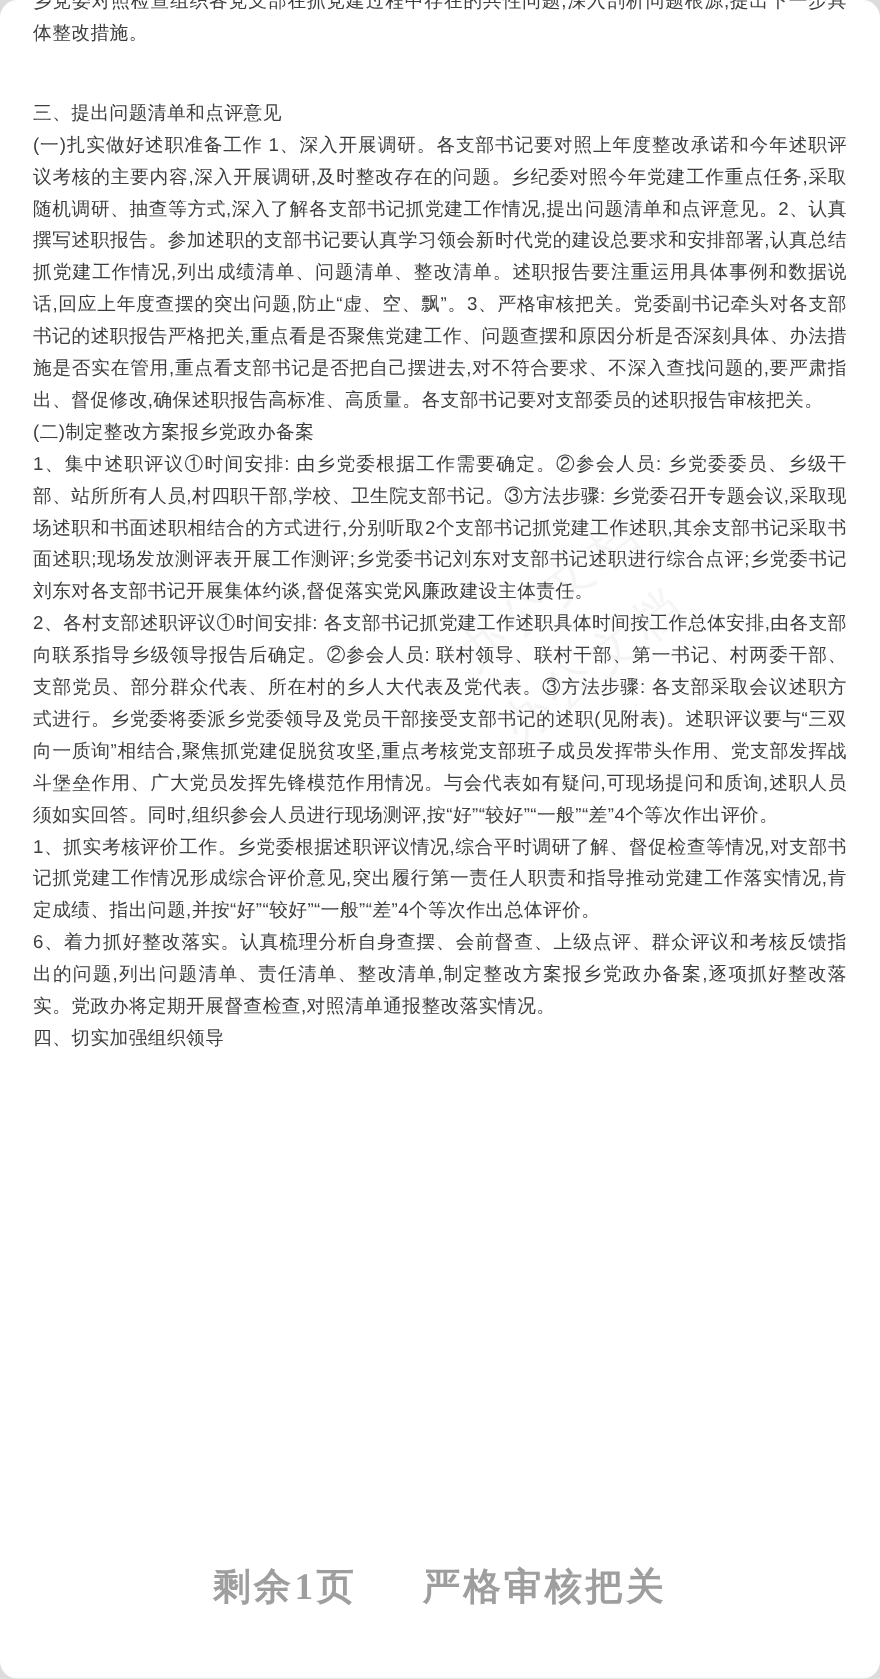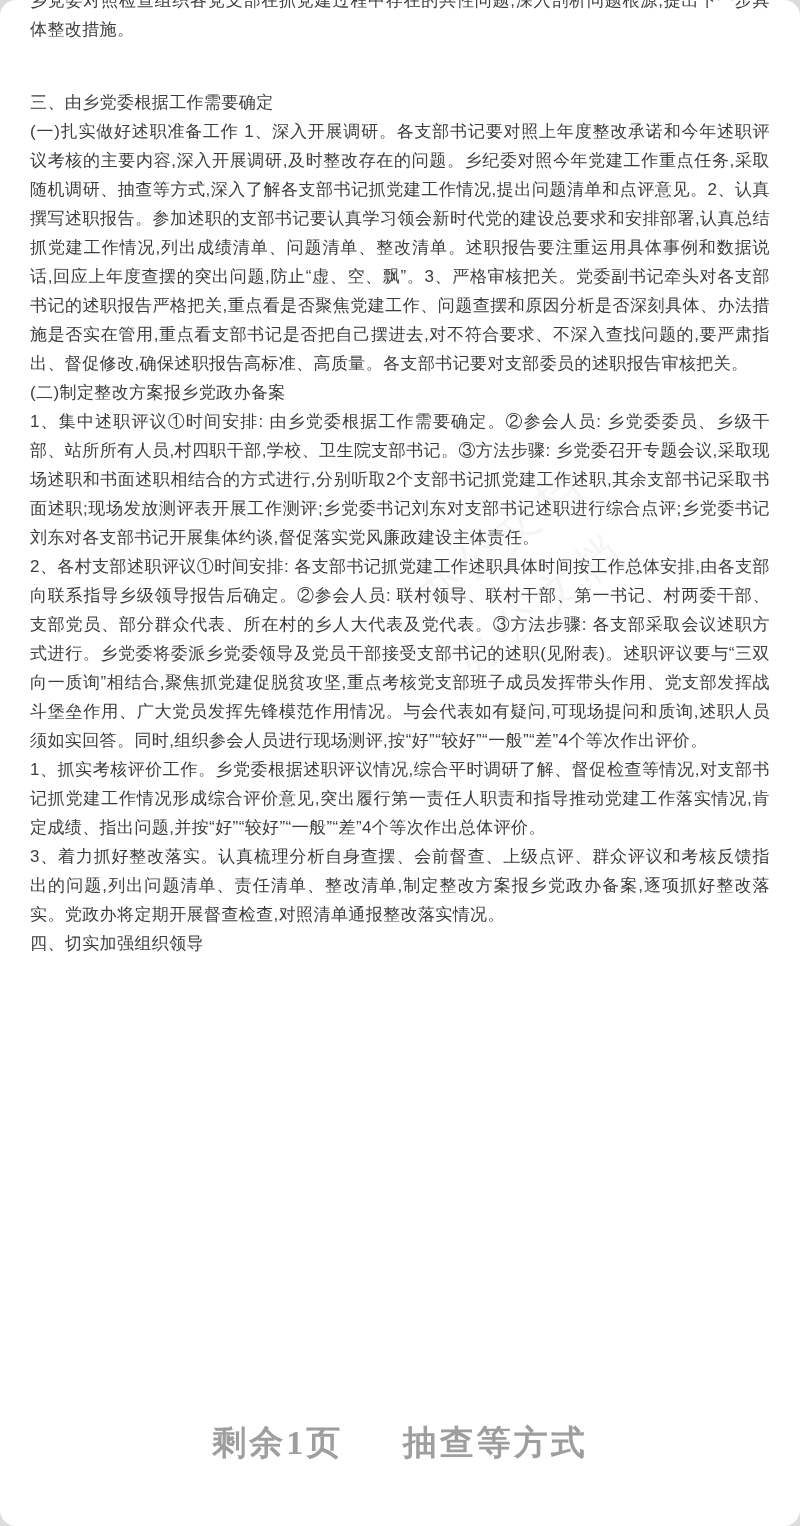--- a/index.html
+++ b/index.html
@@ -67,28 +67,28 @@
 </head>
 <body>
 
 <div class="page">
 
   <div class="watermark wm1">办公文档</div>
   <div class="watermark wm2">办公文档</div>
 
   <div class="content">
     <p class="para clipped gap-after">乡党委对照检查组织各党支部在抓党建过程中存在的共性问题,深入剖析问题根源,提出下一步具体整改措施。</p>
-    <p class="para">三、由乡党委根据工作需要确定</p>
+    <p class="para">三、提出问题清单和点评意见</p>
     <p class="para">(一)扎实做好述职准备工作 1、深入开展调研。各支部书记要对照上年度整改承诺和今年述职评议考核的主要内容,深入开展调研,及时整改存在的问题。乡纪委对照今年党建工作重点任务,采取随机调研、抽查等方式,深入了解各支部书记抓党建工作情况,提出问题清单和点评意见。2、认真撰写述职报告。参加述职的支部书记要认真学习领会新时代党的建设总要求和安排部署,认真总结抓党建工作情况,列出成绩清单、问题清单、整改清单。述职报告要注重运用具体事例和数据说话,回应上年度查摆的突出问题,防止“虚、空、飘”。3、严格审核把关。党委副书记牵头对各支部书记的述职报告严格把关,重点看是否聚焦党建工作、问题查摆和原因分析是否深刻具体、办法措施是否实在管用,重点看支部书记是否把自己摆进去,对不符合要求、不深入查找问题的,要严肃指出、督促修改,确保述职报告高标准、高质量。各支部书记要对支部委员的述职报告审核把关。</p>
     <p class="para">(二)制定整改方案报乡党政办备案</p>
     <p class="para">1、集中述职评议①时间安排: 由乡党委根据工作需要确定。②参会人员: 乡党委委员、乡级干部、站所所有人员,村四职干部,学校、卫生院支部书记。③方法步骤: 乡党委召开专题会议,采取现场述职和书面述职相结合的方式进行,分别听取2个支部书记抓党建工作述职,其余支部书记采取书面述职;现场发放测评表开展工作测评;乡党委书记刘东对支部书记述职进行综合点评;乡党委书记刘东对各支部书记开展集体约谈,督促落实党风廉政建设主体责任。</p>
     <p class="para">2、各村支部述职评议①时间安排: 各支部书记抓党建工作述职具体时间按工作总体安排,由各支部向联系指导乡级领导报告后确定。②参会人员: 联村领导、联村干部、第一书记、村两委干部、支部党员、部分群众代表、所在村的乡人大代表及党代表。③方法步骤: 各支部采取会议述职方式进行。乡党委将委派乡党委领导及党员干部接受支部书记的述职(见附表)。述职评议要与“三双向一质询”相结合,聚焦抓党建促脱贫攻坚,重点考核党支部班子成员发挥带头作用、党支部发挥战斗堡垒作用、广大党员发挥先锋模范作用情况。与会代表如有疑问,可现场提问和质询,述职人员须如实回答。同时,组织参会人员进行现场测评,按“好”“较好”“一般”“差”4个等次作出评价。</p>
     <p class="para">1、抓实考核评价工作。乡党委根据述职评议情况,综合平时调研了解、督促检查等情况,对支部书记抓党建工作情况形成综合评价意见,突出履行第一责任人职责和指导推动党建工作落实情况,肯定成绩、指出问题,并按“好”“较好”“一般”“差”4个等次作出总体评价。</p>
-    <p class="para">3、着力抓好整改落实。认真梳理分析自身查摆、会前督查、上级点评、群众评议和考核反馈指出的问题,列出问题清单、责任清单、整改清单,制定整改方案报乡党政办备案,逐项抓好整改落实。党政办将定期开展督查检查,对照清单通报整改落实情况。</p>
+    <p class="para">6、着力抓好整改落实。认真梳理分析自身查摆、会前督查、上级点评、群众评议和考核反馈指出的问题,列出问题清单、责任清单、整改清单,制定整改方案报乡党政办备案,逐项抓好整改落实。党政办将定期开展督查检查,对照清单通报整改落实情况。</p>
     <p class="para">四、切实加强组织领导</p>
   </div>
 
   <div class="footer">
     <span class="footer-part">剩余1页</span>
-    <span class="footer-part">抽查等方式</span>
+    <span class="footer-part">严格审核把关</span>
   </div>
 
 </div>
 
 </body></html>

